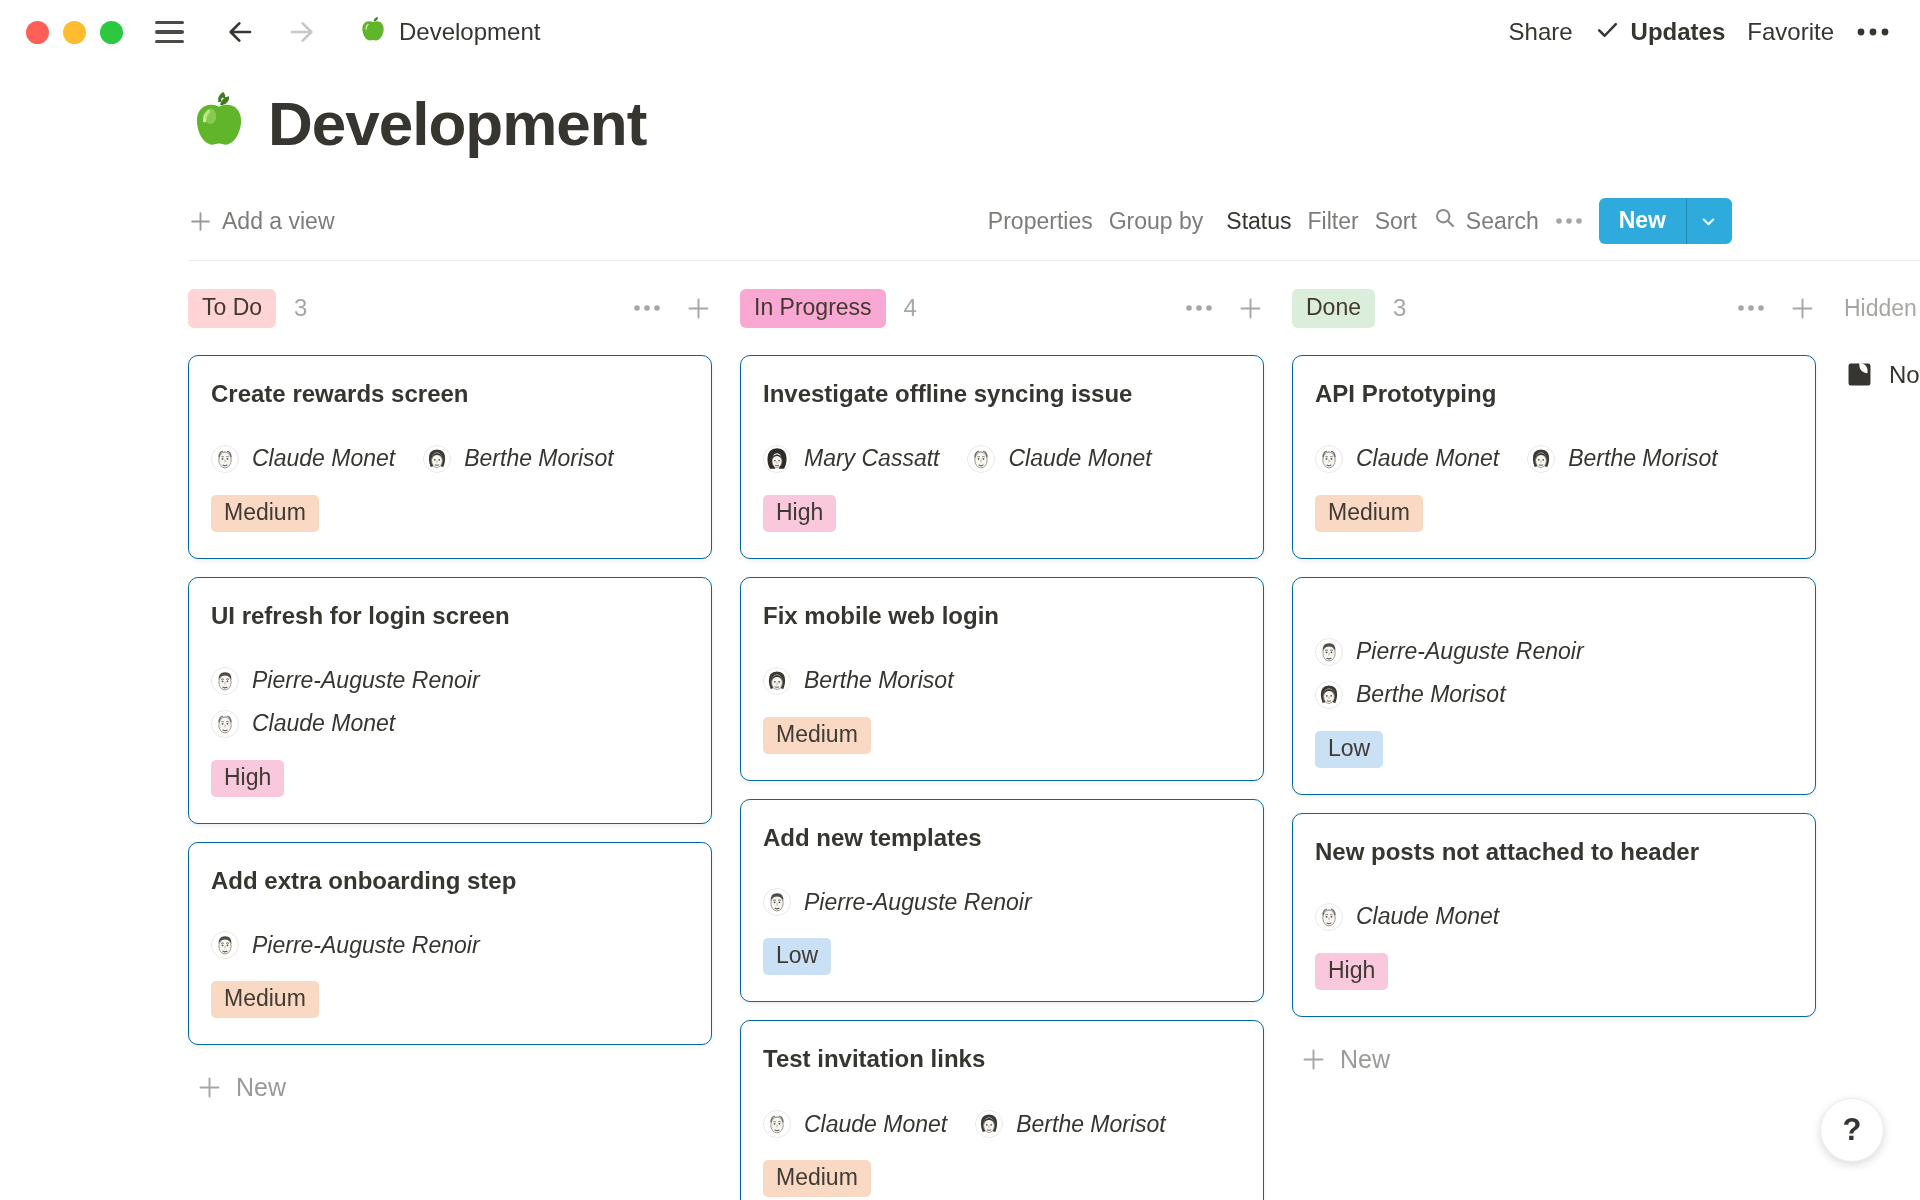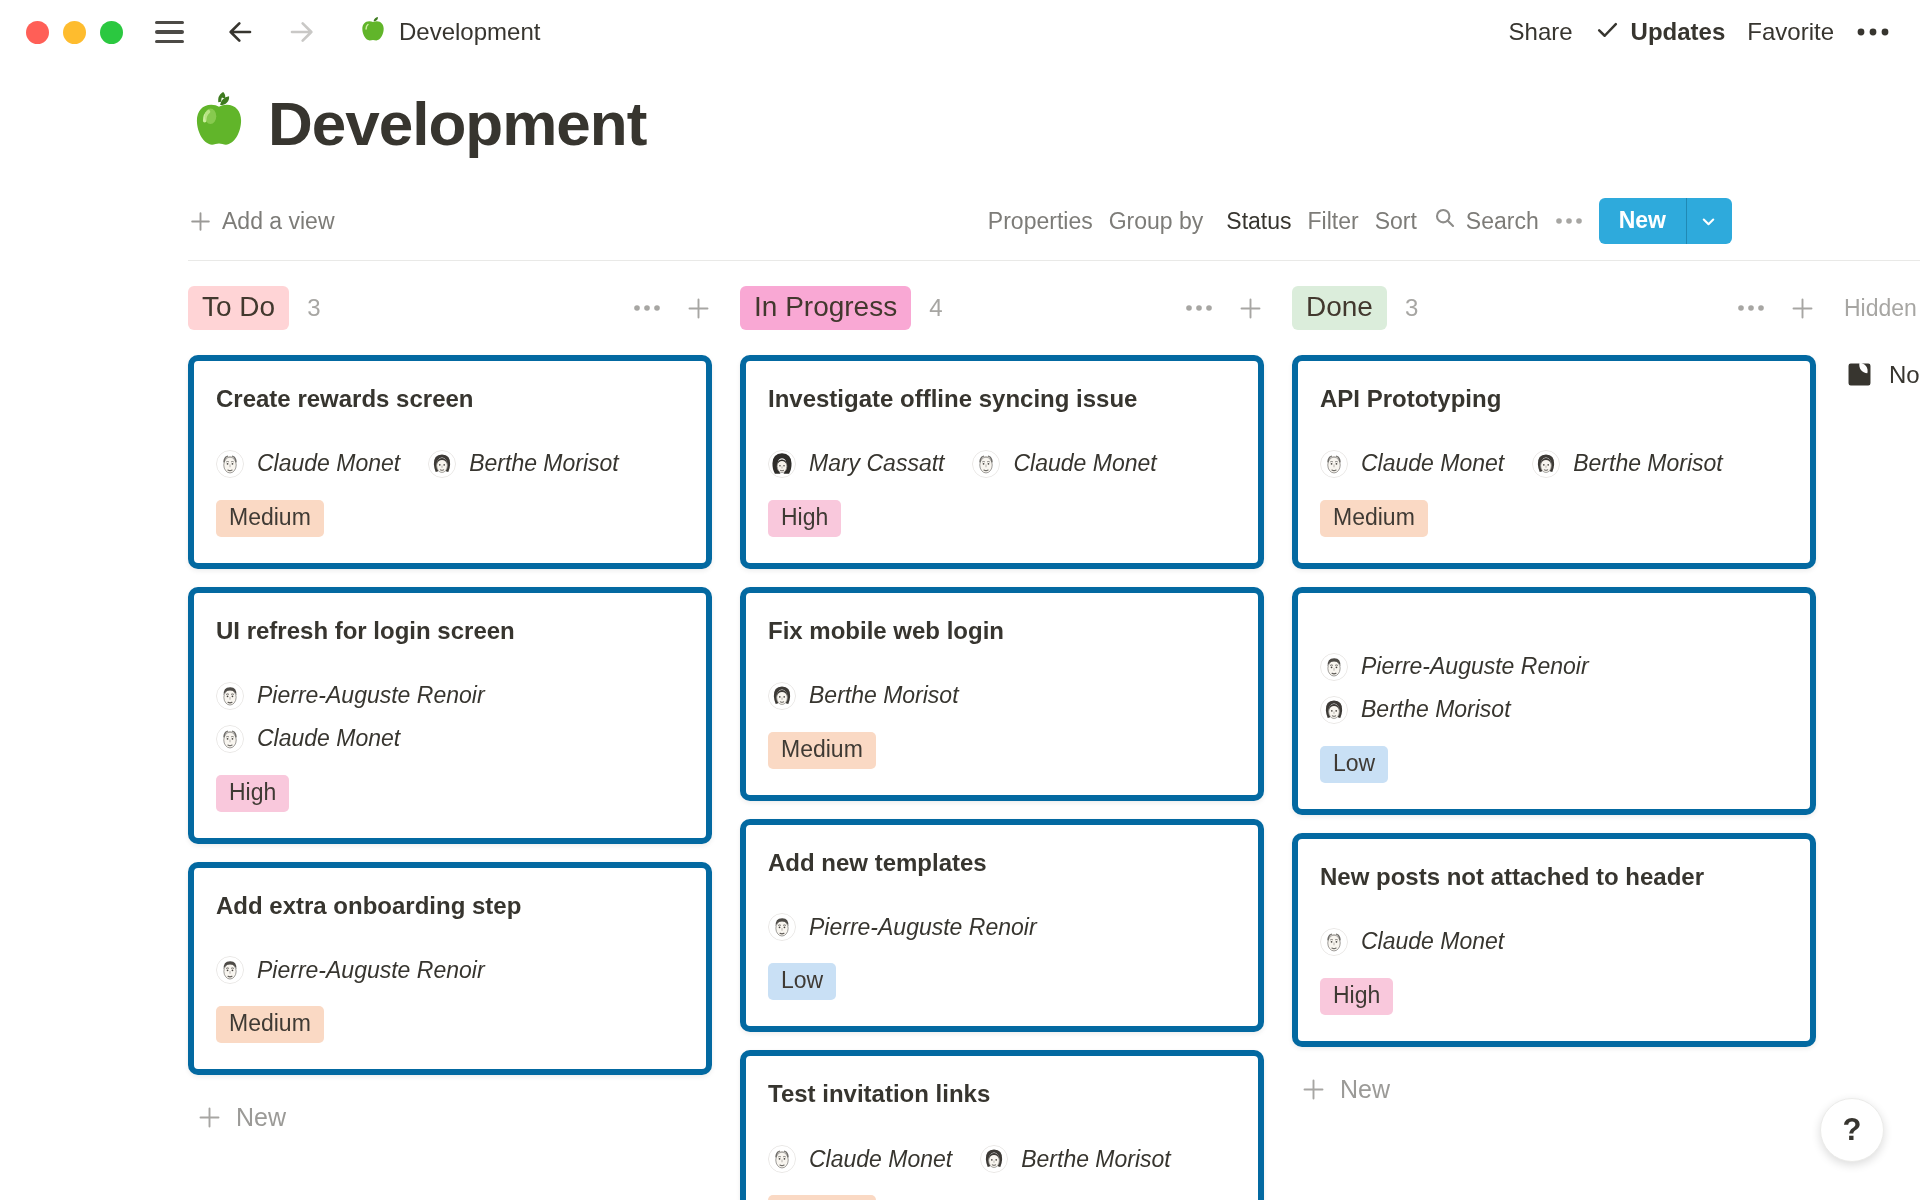--- a/index.html
+++ b/index.html
@@ -35,26 +35,26 @@
   .new-btn { display:flex; align-items:stretch; background:#2EAADC; border-radius:6px; color:#fff;
     font-weight:700; font-size:23px; overflow:hidden; cursor:pointer; }
   .new-btn .lbl { padding:9px 20px 10px 20px; }
   .new-btn .chev { display:flex; align-items:center; padding:0 14px 0 12px; border-left:1px solid rgba(6,78,107,.35); }
   .rule { margin-left:188px; margin-top:16px; height:1px; background:#E9E9E7; }
 
   
   .board { margin-top:26px; padding-left:188px; display:flex; gap:28px; align-items:flex-start; }
   .column { width:524px; flex:none; }
   .col-head { display:flex; align-items:center; height:42px; }
-  .pill { font-size:28px; padding:5px 14px 7px 14px; border-radius:6px; color:#42382E; }
+  .pill { font-size:23px; padding:5px 14px 7px 14px; border-radius:6px; color:#42382E; }
   .count { margin-left:18px; font-size:24px; color:#A7A6A3; }
   .col-actions { margin-left:auto; display:flex; align-items:center; gap:24px; color:#A7A6A3; }
   .icon-btn { display:flex; align-items:center; justify-content:center; cursor:pointer; }
   .cards { margin-top:26px; display:flex; flex-direction:column; gap:18px; }
-  .card { background:#fff; border:6px solid #0369a1; border-radius:10px;
+  .card { background:#fff; border:1px solid #0369a1; border-radius:10px;
     box-shadow:0 2px 5px rgba(15,15,15,.07), 0 0 1px rgba(15,15,15,.04);
     padding:24px 22px 26px 22px; cursor:pointer; }
   .card-title { font-size:24px; font-weight:600; color:#37352F; line-height:1.2; }
   .rows { margin-top:36px; display:flex; flex-direction:column; gap:15px;font-style:italic; }
   .arow { display:flex; align-items:center; gap:28px; }
   .assignee { display:flex; align-items:center; gap:13px; font-size:23px; color:#37352F; }
   .avatar { width:28px; height:28px; flex:none; border-radius:50%; overflow:hidden; }
   .avatar svg { display:block; width:100%; height:100%; }
   .tagline { margin-top:22px; }
   .tag { display:inline-block; font-size:23px; padding:4px 13px 6px 13px; border-radius:5px; color:#3F3A34; }

